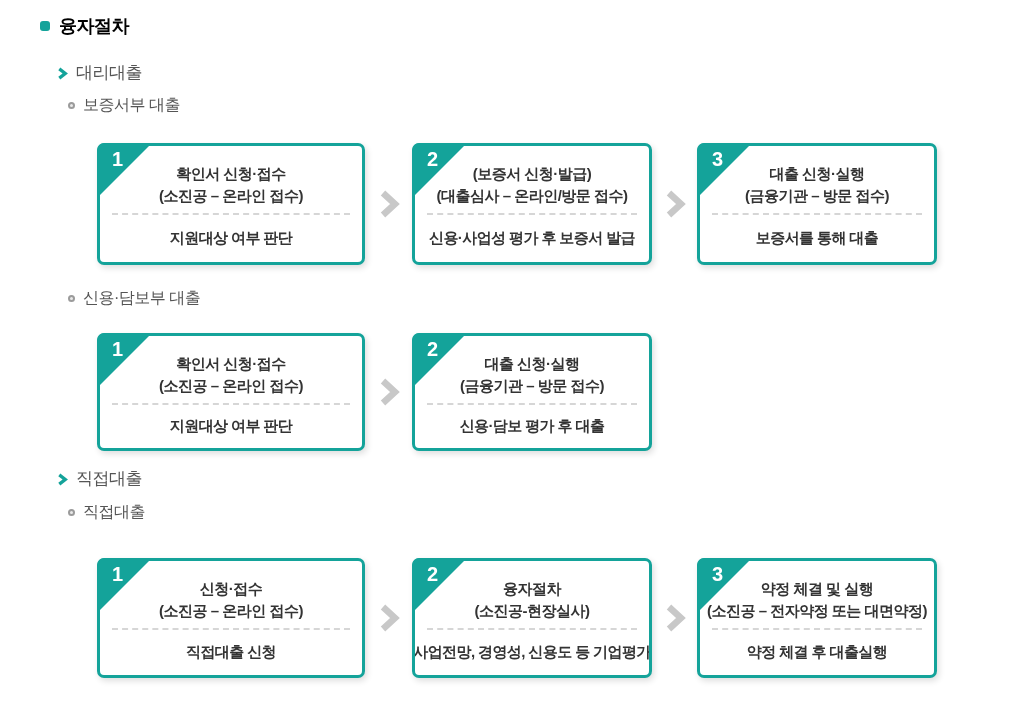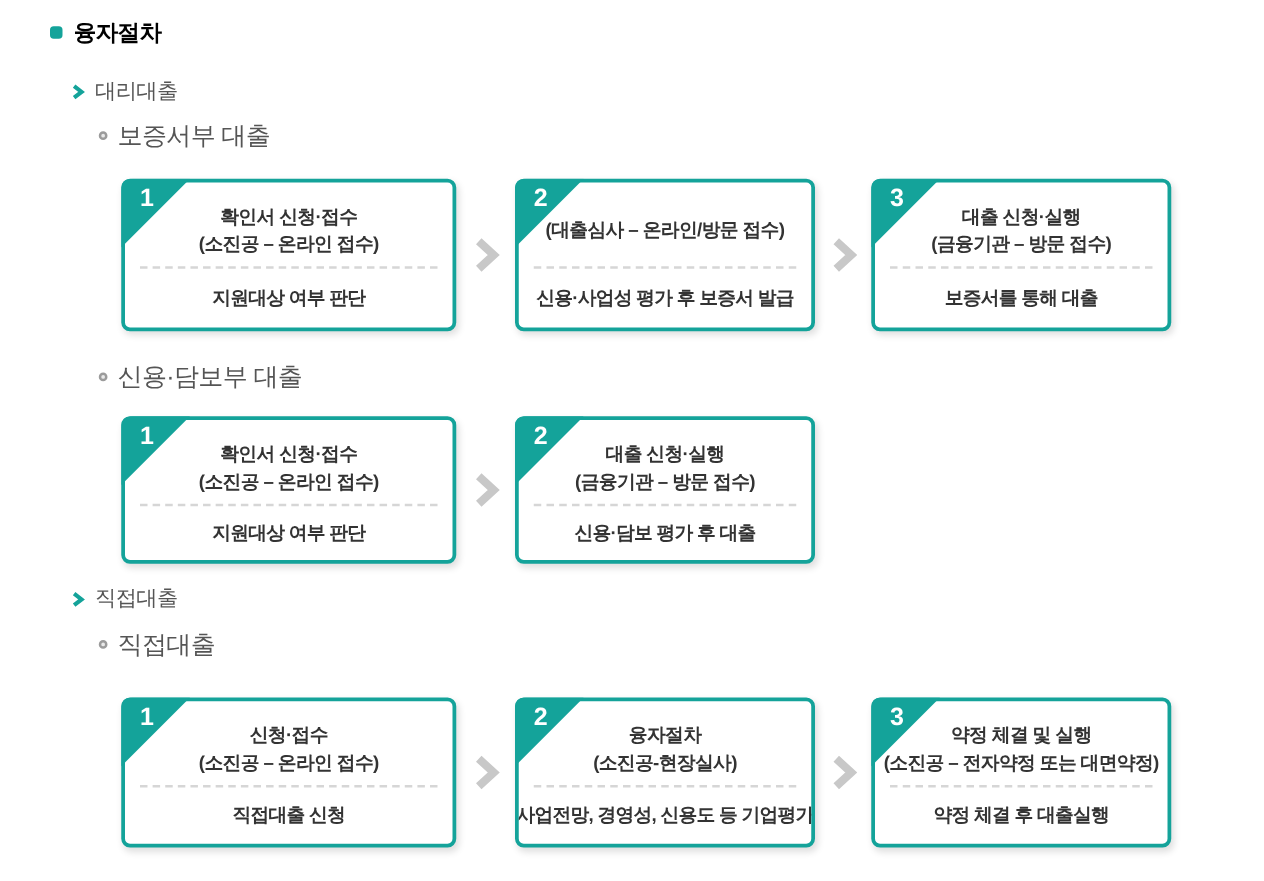--- a/index.html
+++ b/index.html
@@ -13,21 +13,21 @@
   body{font-family:"Liberation Sans","DejaVu Sans",sans-serif;}
   .page{position:relative;width:1011px;height:705px;background:#ffffff;overflow:hidden;}
 
   
   .page-title-row{position:absolute;top:14px;left:40px;display:flex;align-items:center;gap:9px;}
   .sq-bullet{display:inline-block;width:10px;height:10px;border-radius:3px;background:var(--teal);}
   .page-title{font-size:18px;font-weight:700;color:#000000;letter-spacing:-0.5px;}
 
   .heading{position:absolute;display:flex;align-items:center;gap:8px;color:var(--head);letter-spacing:-0.5px;}
   .heading.sec{left:57px;font-size:17px;}
-  .heading.sub{left:79px;font-size:20px;}
+  .heading.sub{left:68px;font-size:16px;}
   .dot-bullet{display:inline-block;width:7px;height:7px;border-radius:50%;border:2px solid #9b9b9b;background:#e9e9e9;}
   .chev{flex:0 0 auto;margin-top:1px;}
 
   
   .flow-row{position:absolute;left:97px;display:flex;align-items:stretch;}
   .row-1{top:143px;height:122px;}
   .row-2{top:333px;height:118px;}
   .row-3{top:558px;height:120px;}
   .bw-lg{width:268px;}
   .bw-md{width:240px;}
@@ -88,20 +88,21 @@
           <path d="M5 4 L17 15 L5 26" fill="none" stroke="#c8c8c8" stroke-width="6.5"></path>
         </svg>
     </div>
 
     <div class="flow-box bw-md">
       <svg class="corner" width="55" height="55" viewBox="0 0 55 55">
           <path d="M9 0 H55 L0 55 V9 Q0 0 9 0 Z" fill="#14a39a"></path>
         </svg>
       <span class="step-num">2</span>
       <div class="box-title">
+        <div>(보증서 신청·발급)</div>
         <div>(대출심사 – 온라인/방문 접수)</div>
       </div>
       <div class="box-divider"></div>
       <div class="box-desc">신용·사업성 평가 후 보증서 발급</div>
     </div>
 
     <div class="arrow-cell gap2">
       <svg width="22" height="30" viewBox="0 0 22 30">
           <path d="M5 4 L17 15 L5 26" fill="none" stroke="#c8c8c8" stroke-width="6.5"></path>
         </svg>

